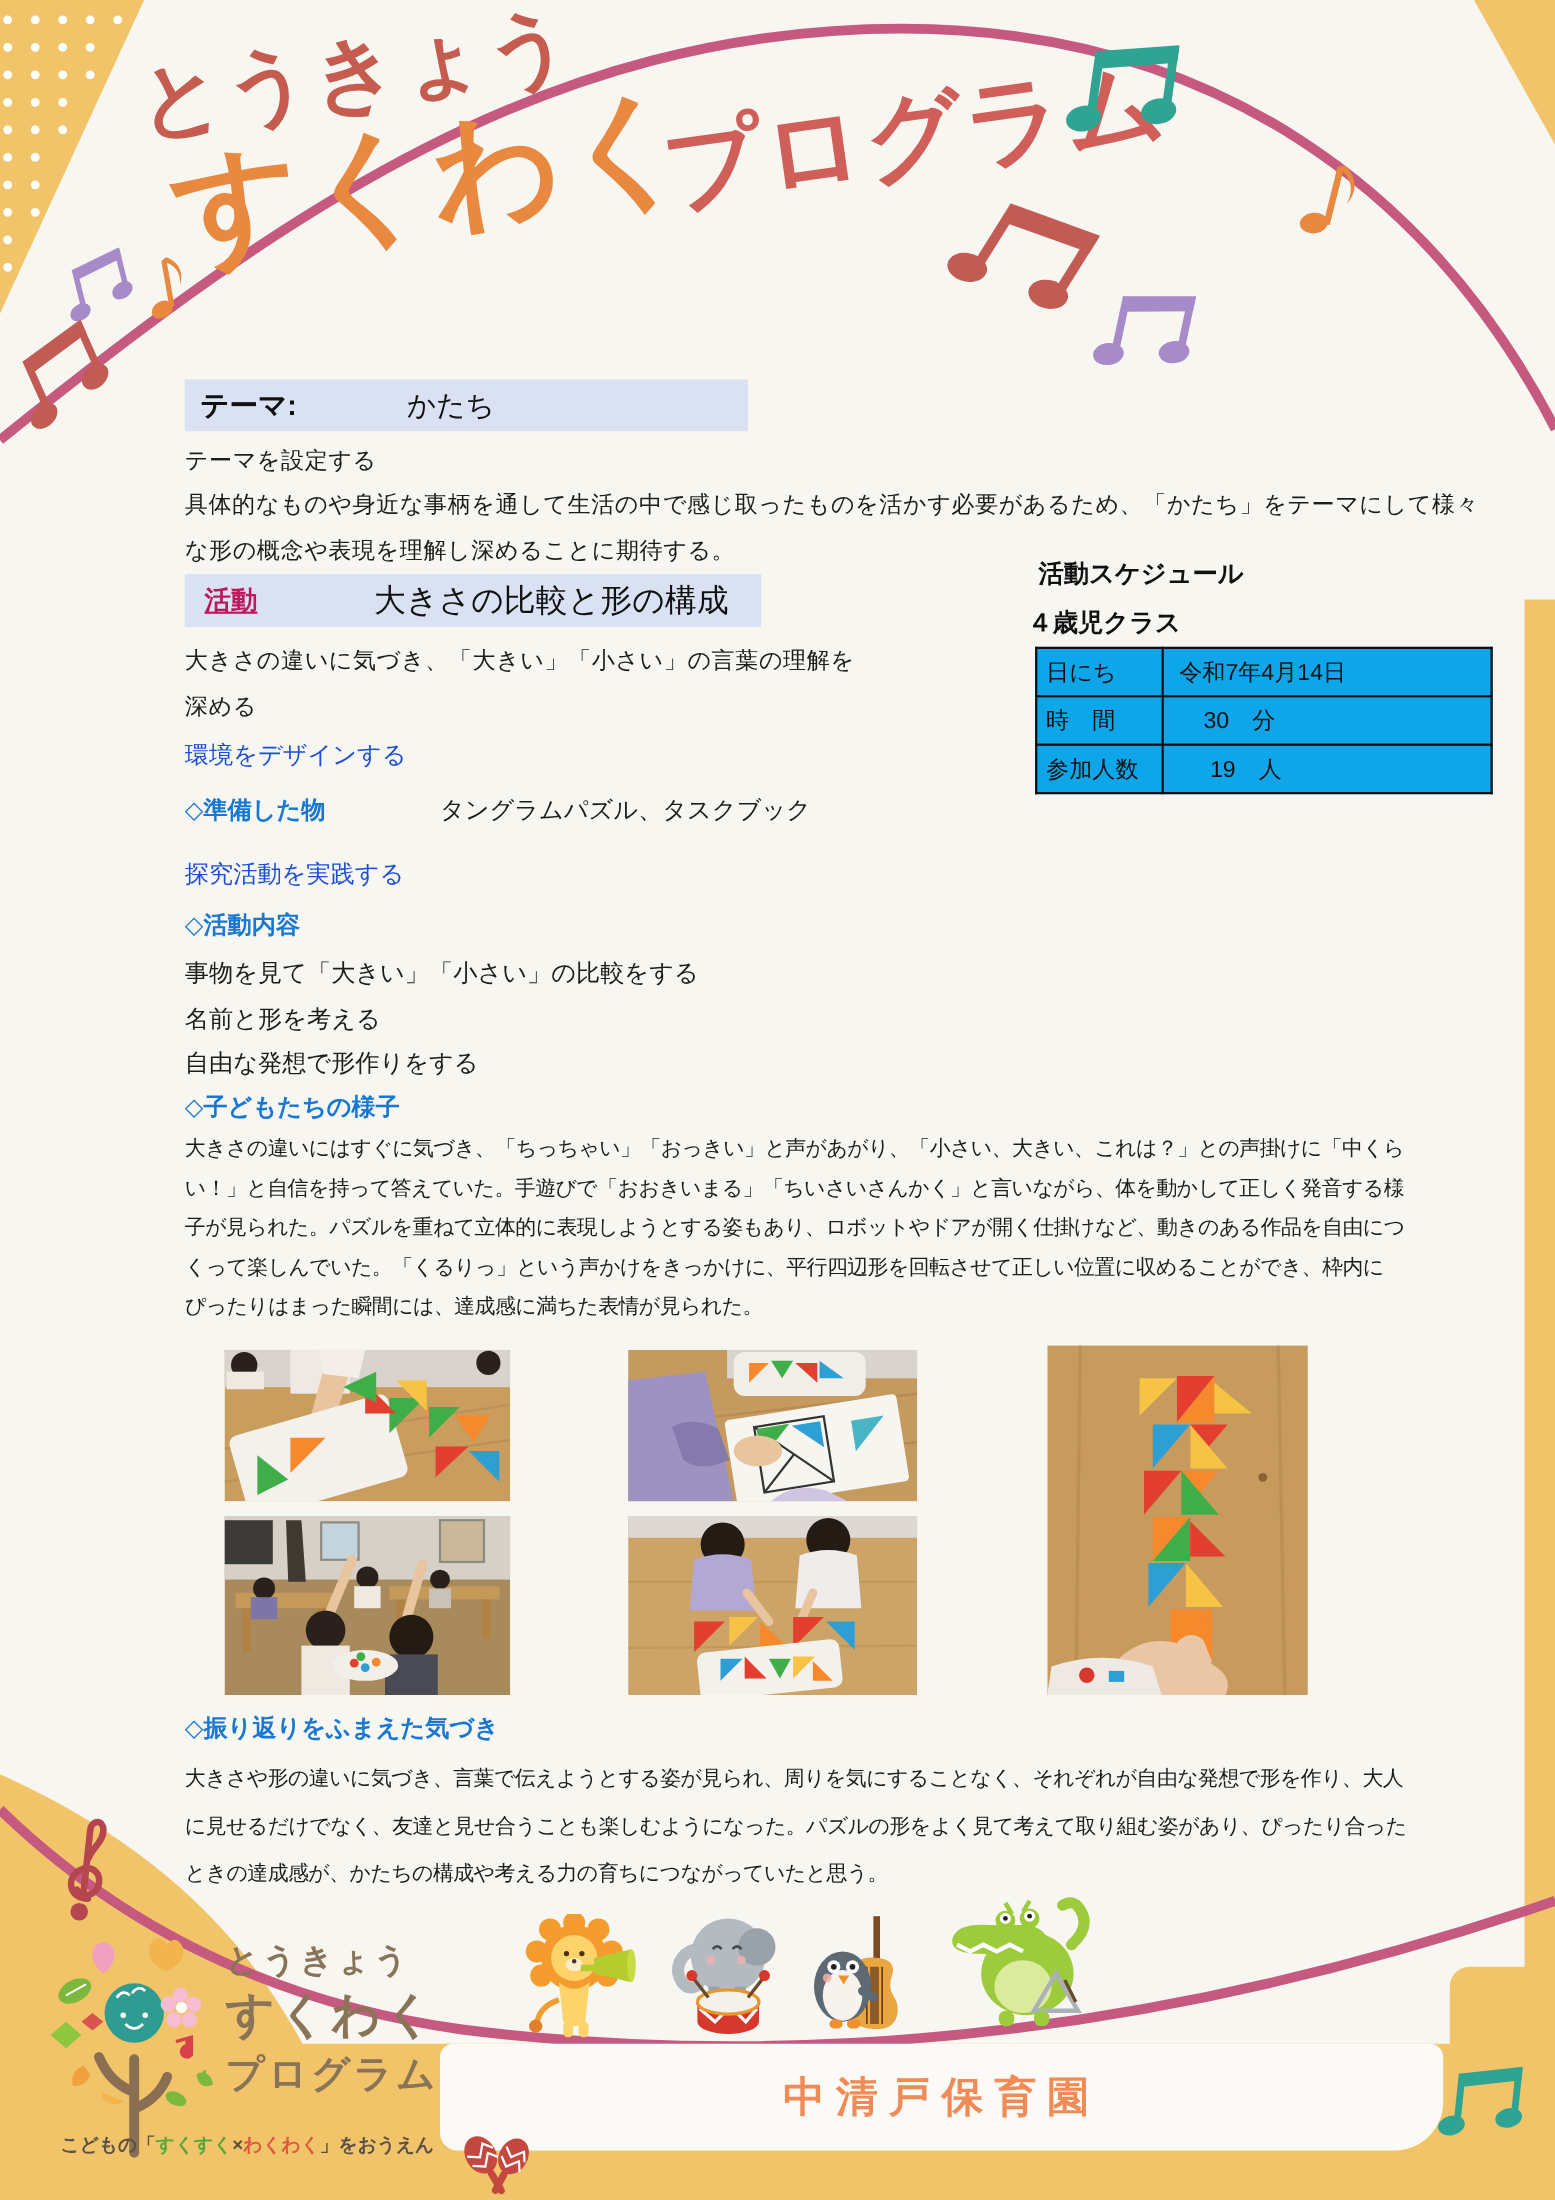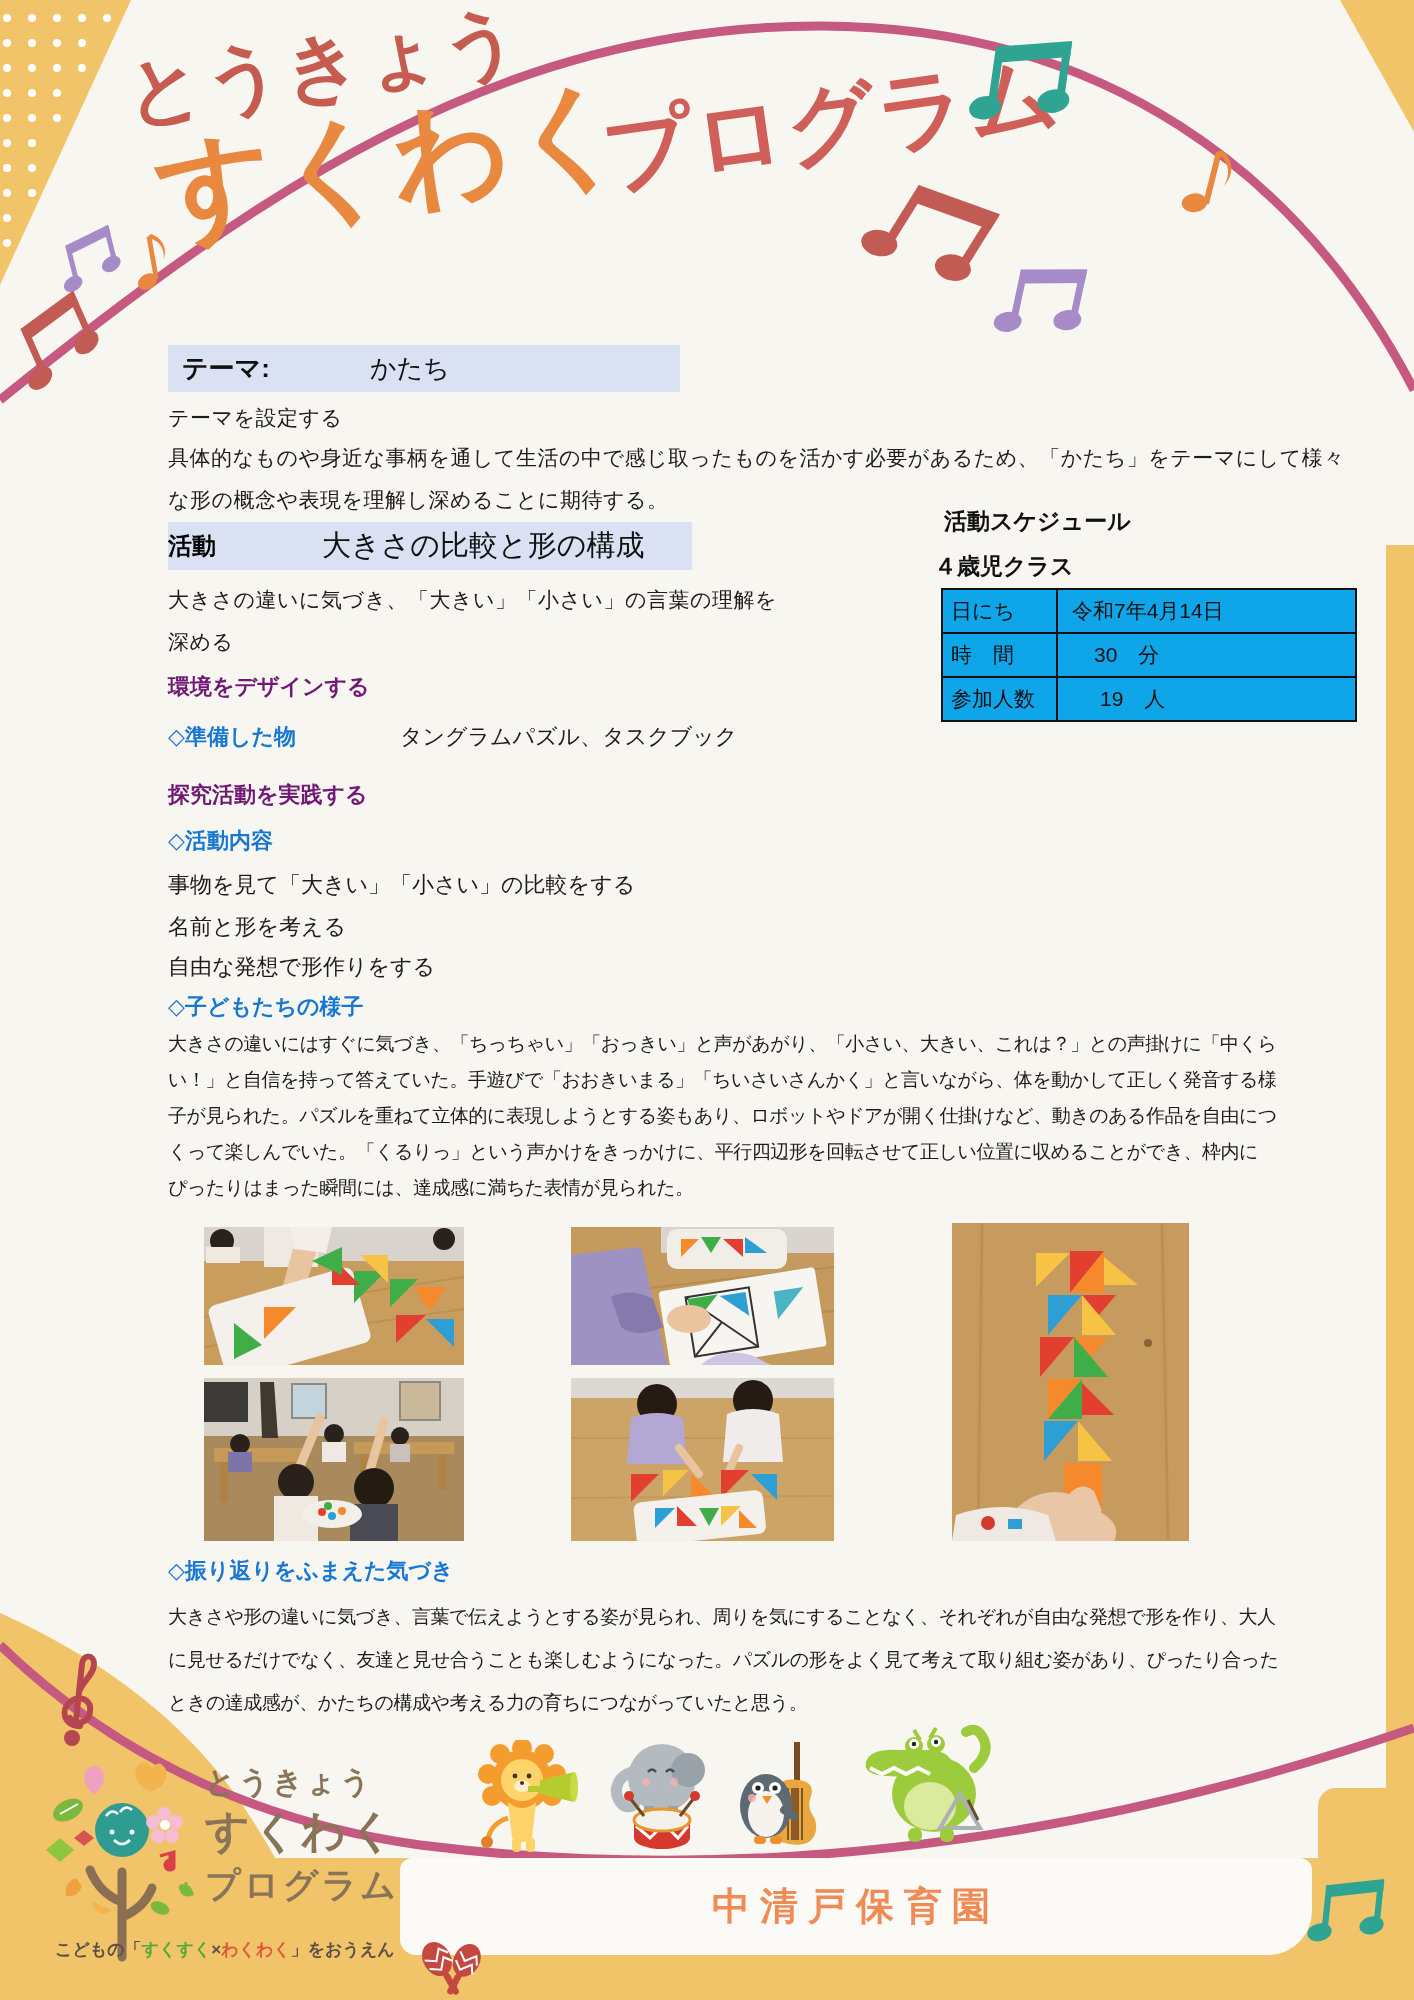--- a/index.html
+++ b/index.html
@@ -1,21 +1,21 @@
 <!DOCTYPE html>
 <html><head>
 <meta charset="utf-8">
 <style>
   html,body{margin:0;padding:0;}
   body{font-family:"Liberation Sans","DejaVu Sans",sans-serif;}
   #page{position:relative;width:1414px;height:2000px;background:#f7f6f1;overflow:hidden;}
   .abs{position:absolute;}
   .body-t{font-size:21px;color:#1c1c1c;letter-spacing:0.5px;}
   .body-s{font-size:19px;color:#1c1c1c;letter-spacing:-0.5px;white-space:nowrap;}
-  .sec-h{font-size:22px;font-weight:bold;color:#701a75;}
+  .sec-h{font-size:22px;font-weight:normal;color:#1d4ed8;}
   .blue-h{font-size:22px;font-weight:bold;color:#1777d2;}
   .bar{background:#d9e1f2;display:flex;align-items:center;}
   .nowrap{white-space:nowrap;}
   .title-word{font-weight:bold;white-space:nowrap;transform-origin:left center;position:absolute;letter-spacing:2px;}
   table.sched{border-collapse:collapse;background:#0ea5e9;}
   table.sched td{border:2px solid #111;font-size:21px;color:#111;height:42px;padding:0;}
   table.sched td.lab{width:105px;padding-left:8px;}
   table.sched td.val{width:255px;padding-left:14px;}
   .photo{position:absolute;overflow:hidden;}
   .logo-line{font-weight:bold;color:#8a7457;letter-spacing:3px;white-space:nowrap;}
@@ -123,21 +123,21 @@
 
   <div class="bar abs" style="left:168px;top:345px;width:512px;height:47px;">
     <span class="nowrap" style="font-size:26px;font-weight:bold;color:#111;margin-left:14px;">テーマ:</span>
     <span class="nowrap" style="font-size:26px;color:#111;margin-left:100px;">かたち</span>
   </div>
   <div class="abs body-t" style="left:168px;top:404px;">テーマを設定する</div>
   <div class="abs body-t nowrap" style="left:168px;top:444px;">具体的なものや身近な事柄を通して生活の中で感じ取ったものを活かす必要があるため、「かたち」をテーマにして様々</div>
   <div class="abs body-t nowrap" style="left:168px;top:486px;">な形の概念や表現を理解し深めることに期待する。</div>
 
   <div class="bar abs" style="left:168px;top:522px;width:524px;height:48px;">
-    <span class="nowrap" style="font-size:24px;font-weight:bold;color:#000000;">活動</span>
+    <span class="nowrap" style="font-size:24px;font-weight:bold;color:#be185d;margin-left:18px;text-decoration:underline;">活動</span>
     <span class="nowrap" style="font-size:29px;color:#111;margin-left:106px;">大きさの比較と形の構成</span>
   </div>
   <div class="abs body-t nowrap" style="left:168px;top:586px;">大きさの違いに気づき、「大きい」「小さい」の言葉の理解を</div>
   <div class="abs body-t nowrap" style="left:168px;top:628px;">深める</div>
 
   <div class="abs nowrap" style="left:944px;top:506px;font-size:23px;font-weight:bold;color:#111;">活動スケジュール</div>
   <div class="abs nowrap" style="left:934px;top:551px;font-size:23px;font-weight:bold;color:#111;">４歳児クラス</div>
   <table class="sched abs" style="left:941px;top:588px;">
     <tbody>
       <tr>

